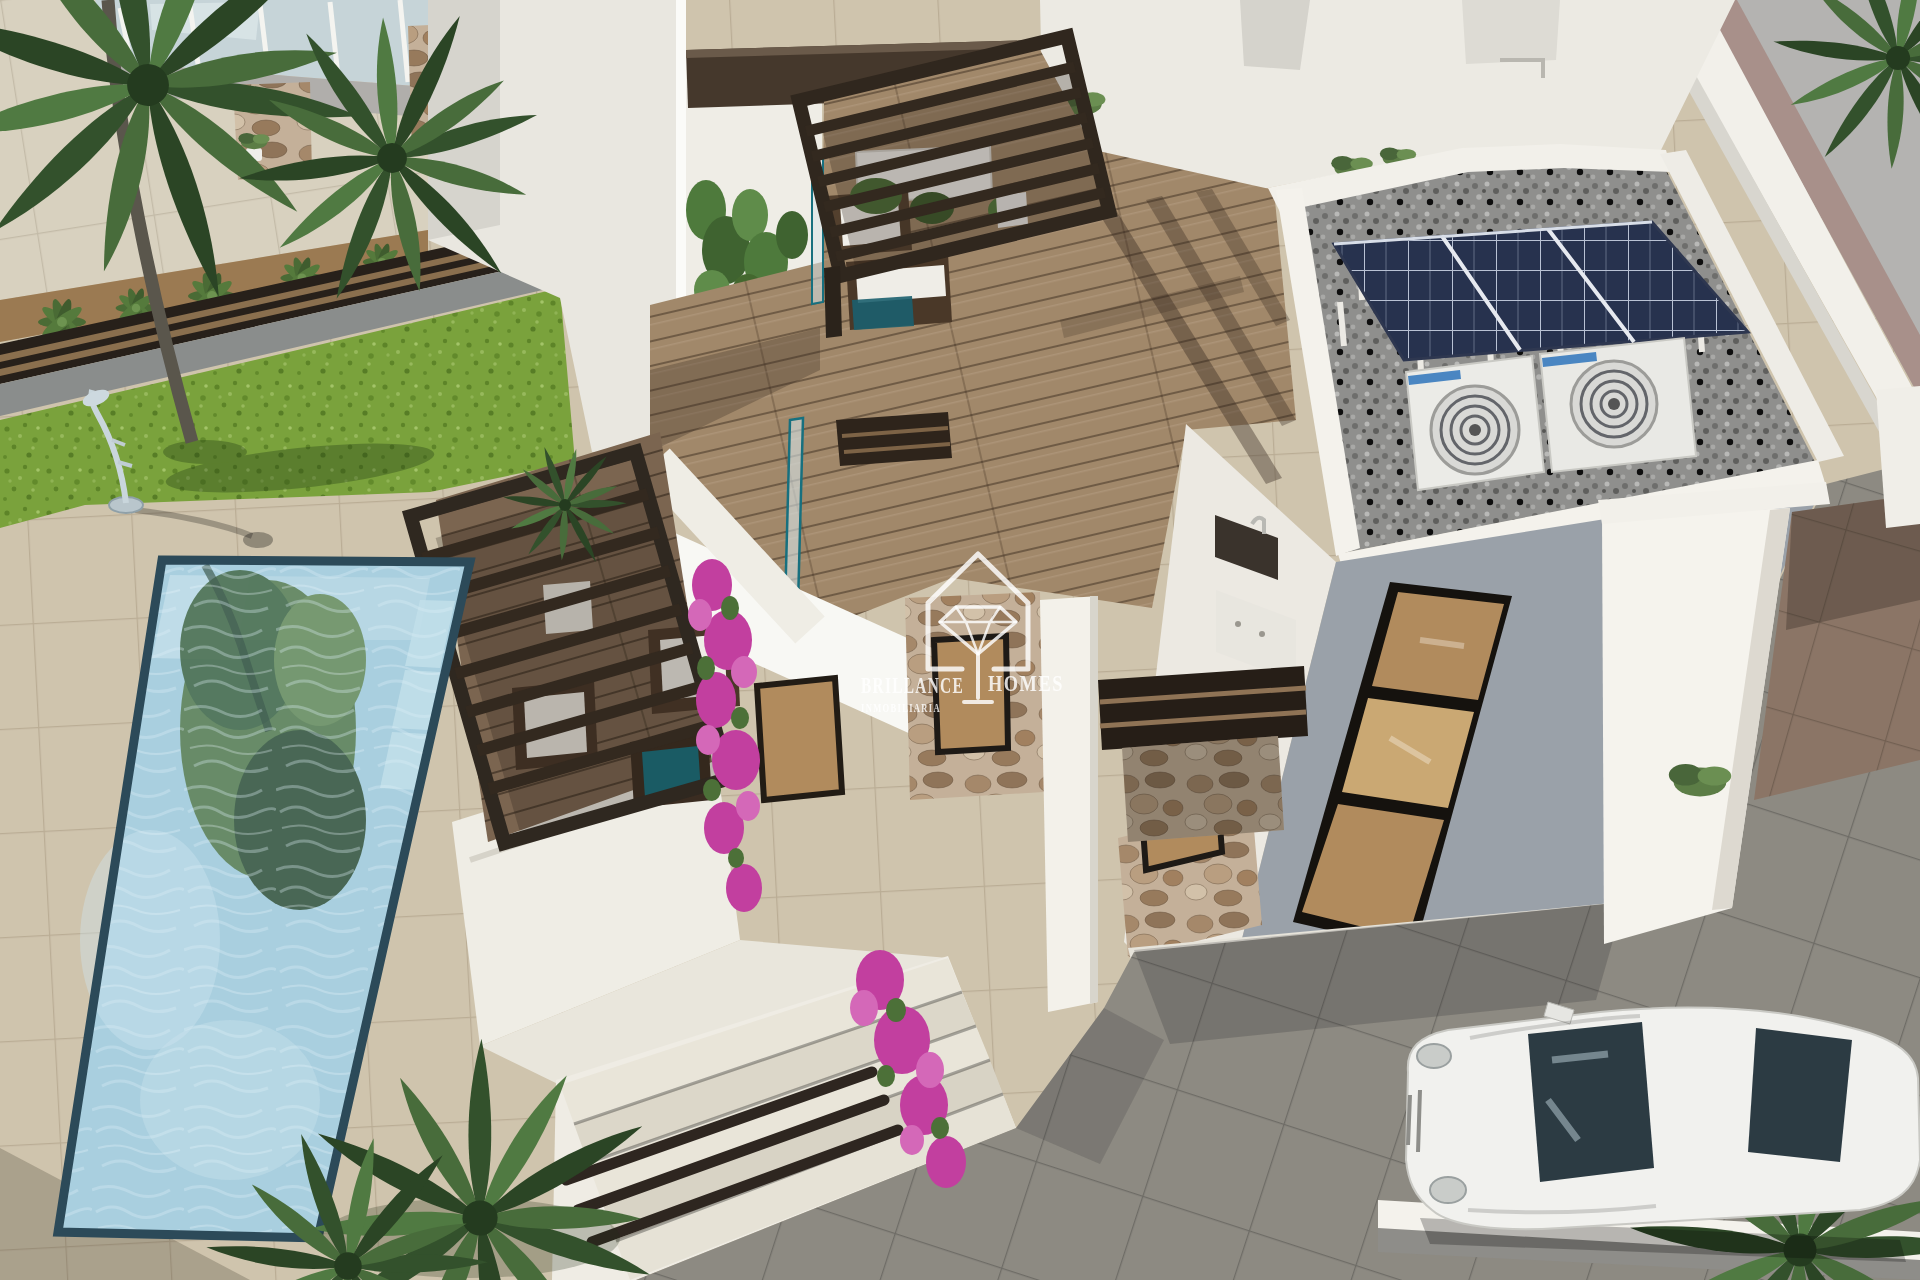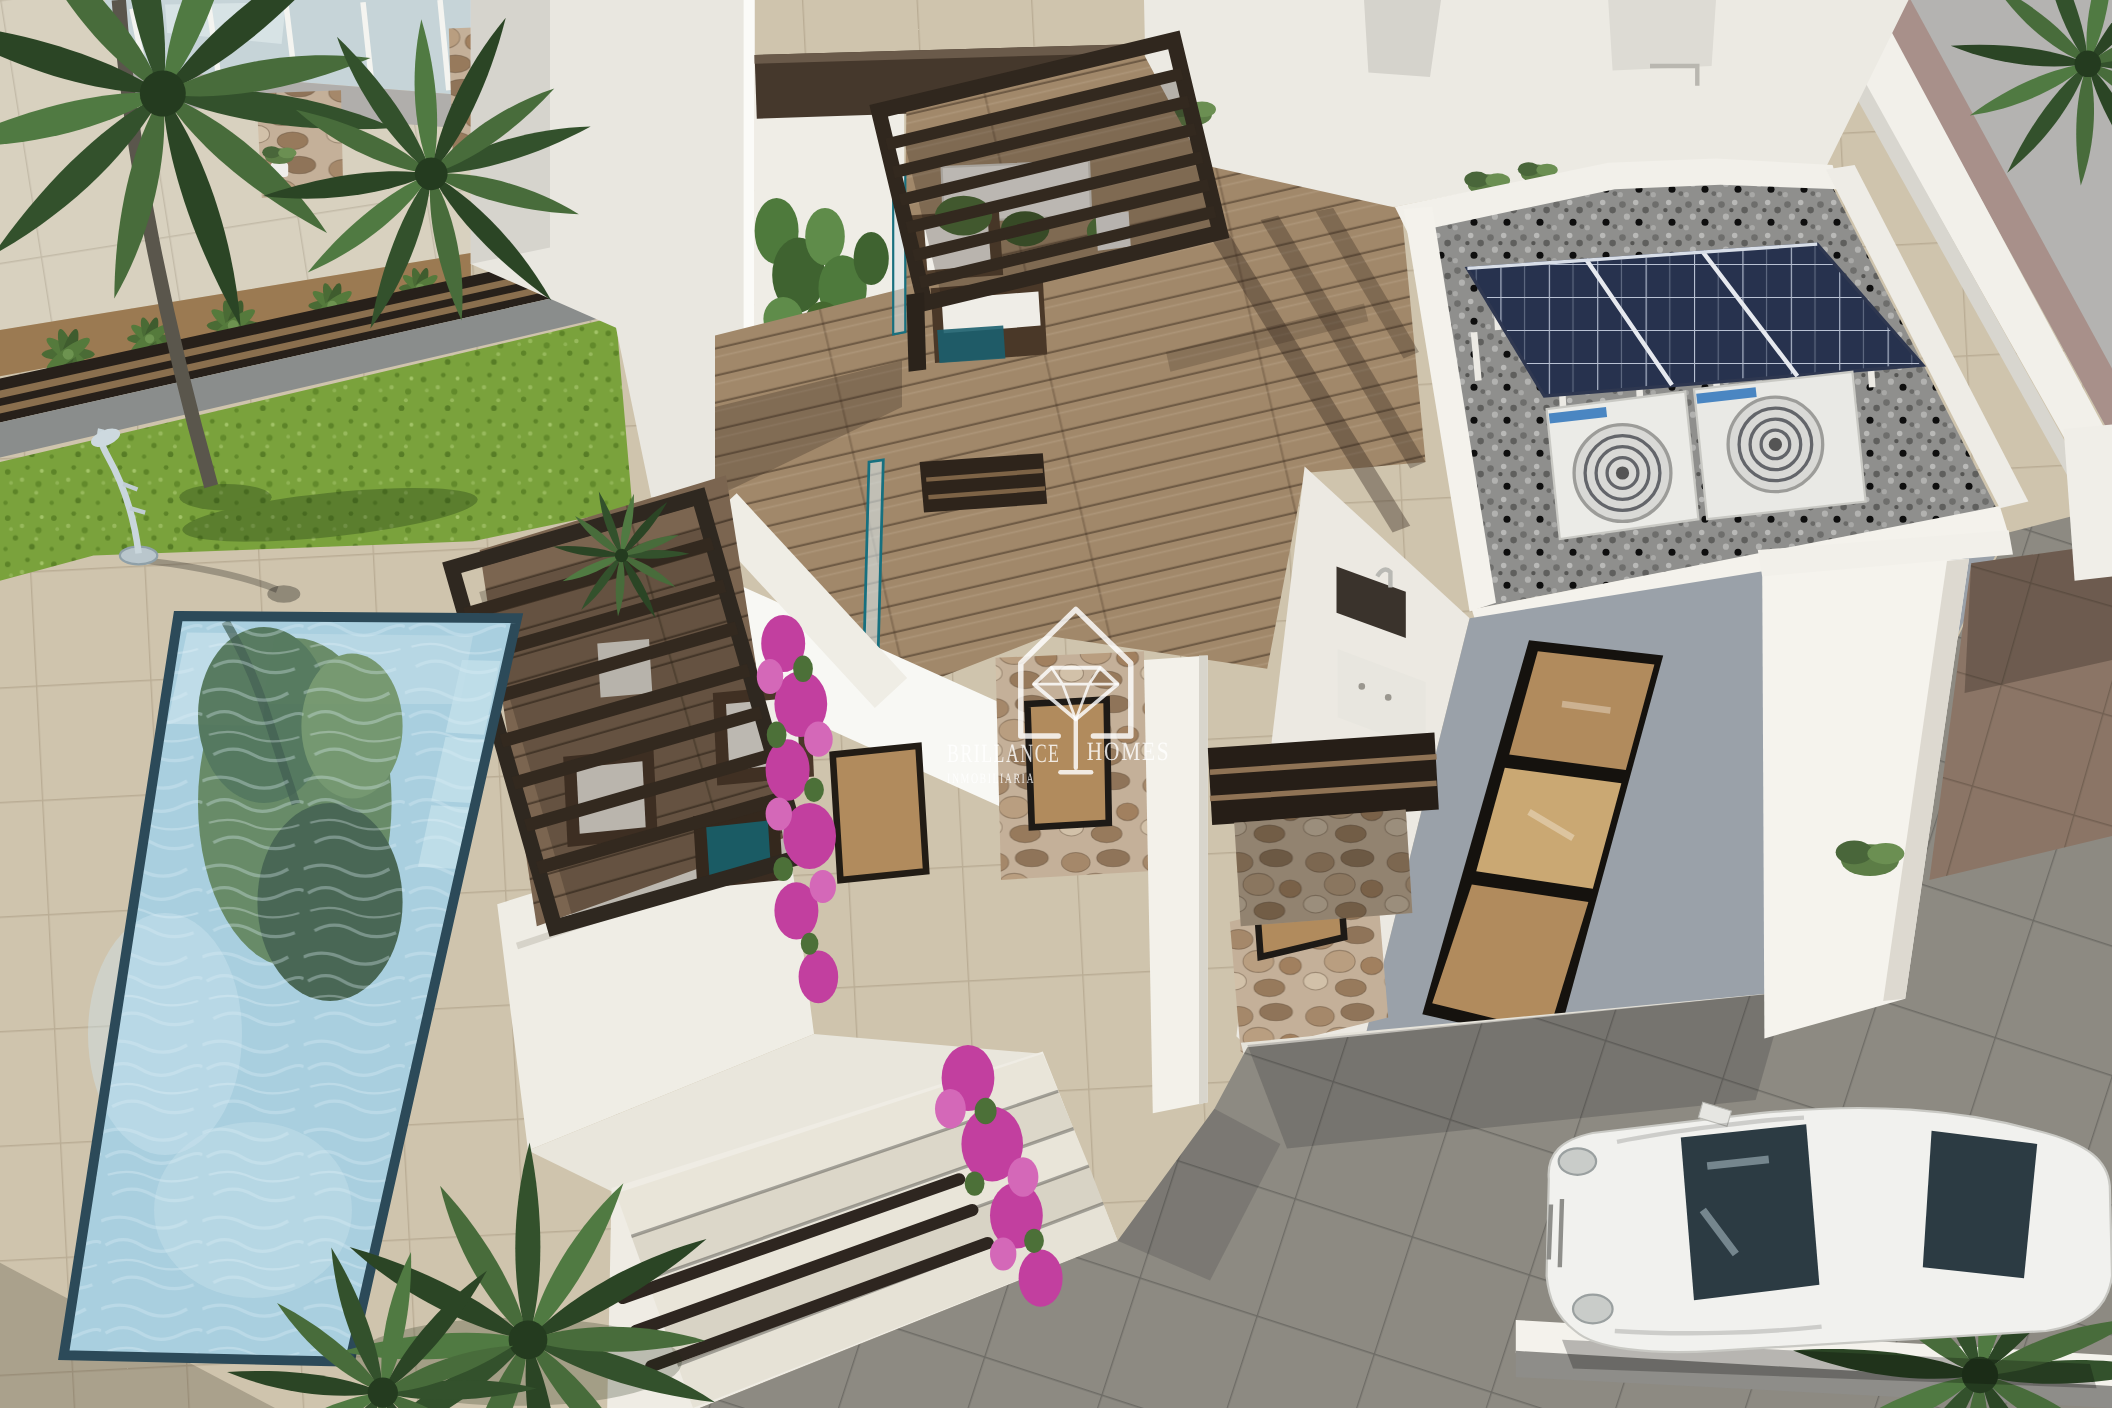--- a/index.html
+++ b/index.html
@@ -1,16 +1,16 @@
 <!DOCTYPE html>
 <html><head>
 <meta charset="utf-8">
 <style>
   html,body{margin:0;padding:0;background:#222;}
-  .scene{width:1920px;height:1280px;position:relative;overflow:hidden;background:#1d4ed8;}
+  .scene{width:1920px;height:1280px;position:relative;overflow:hidden;background:#1d4ed8;font-weight:bold;}
   svg{display:block;width:100%;height:100%;}
   text{font-family:"Liberation Serif","DejaVu Serif",serif;}
   .wm-main{font-size:24px;letter-spacing:2px;}
   .wm-sub{font-size:13px;letter-spacing:2px;}
 </style>
 </head>
 <body>
 
 <div class="scene">
 <svg viewBox="0 0 1920 1280" preserveAspectRatio="none">

